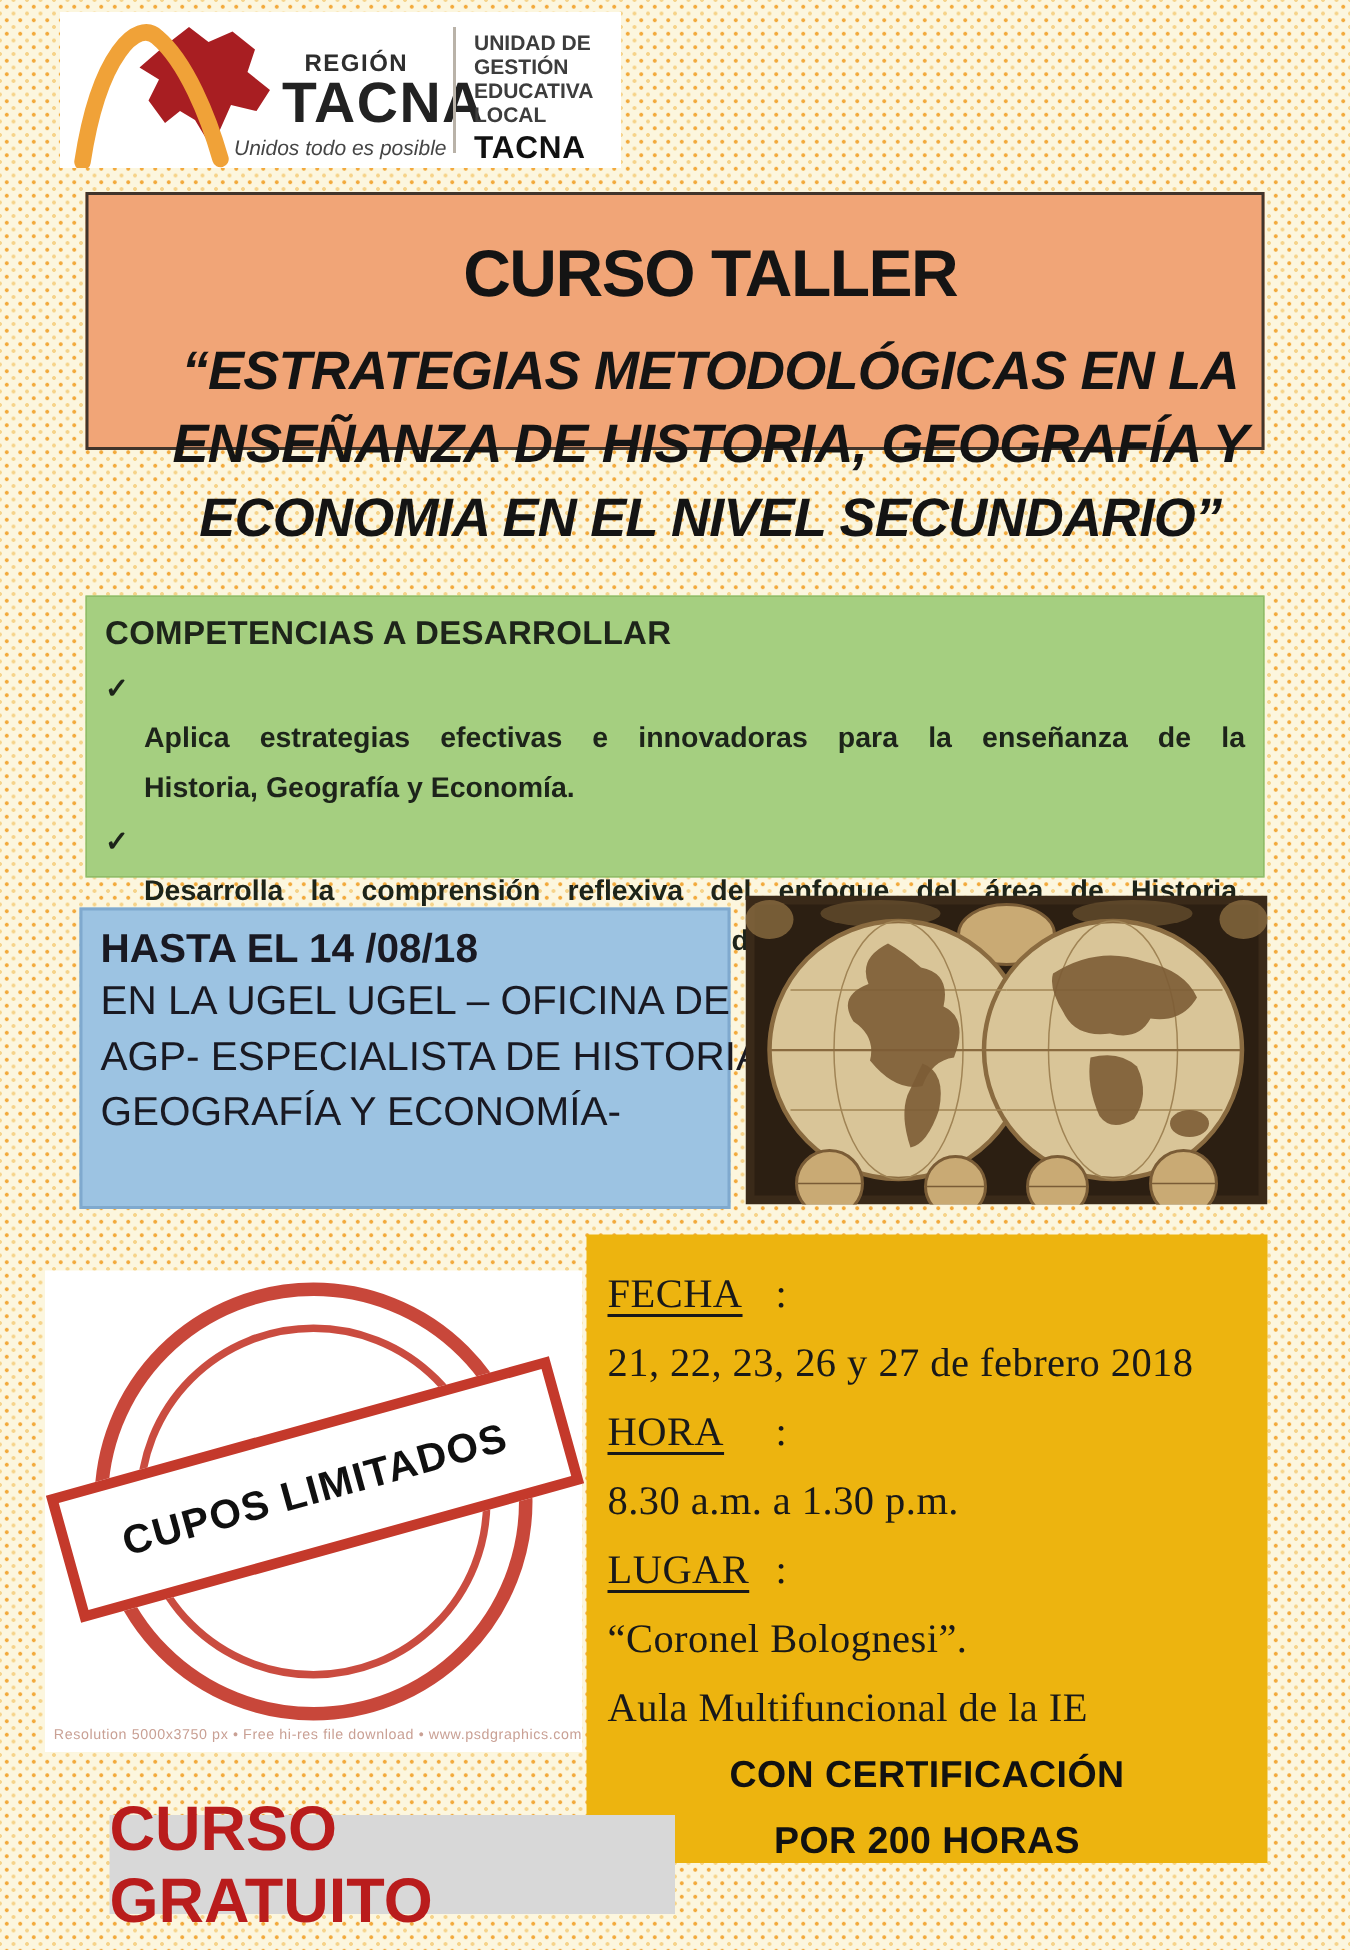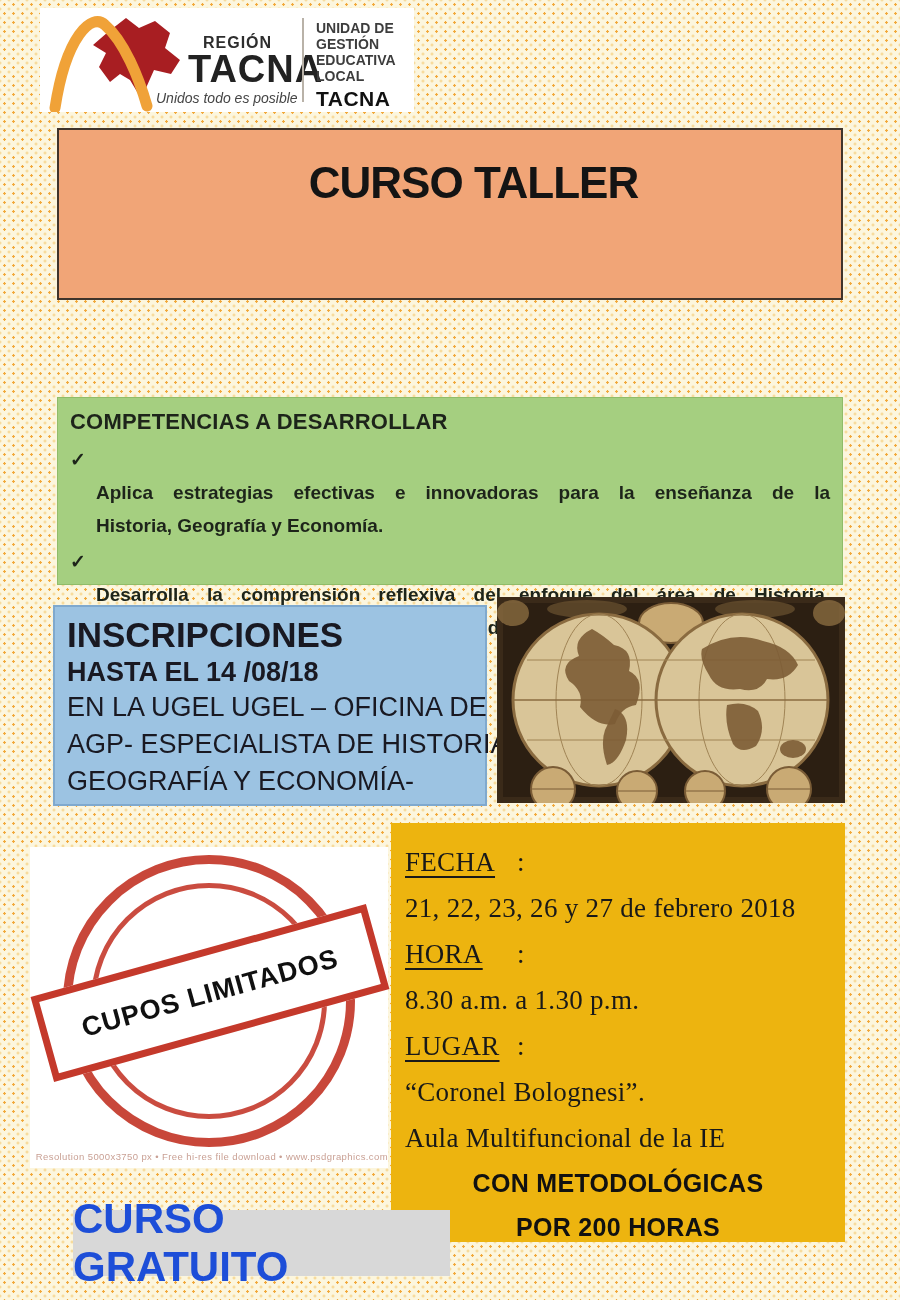--- a/index.html
+++ b/index.html
@@ -58,21 +58,21 @@
     border:9px solid #C4392B;border-radius:50%;opacity:.93;}
   .stamp-ring-inner{position:absolute;left:61px;top:36px;width:226px;height:226px;
     border:5px solid #C4392B;border-radius:50%;opacity:.9;}
   .stamp-banner{position:absolute;left:6px;top:102px;width:334px;height:74px;background:#fff;
     border:7px solid #C4392B;transform:rotate(-15.5deg);display:flex;align-items:center;justify-content:center;
     font-size:27px;font-weight:bold;color:#101010;letter-spacing:1px;white-space:nowrap;}
   .stamp-caption{position:absolute;left:0;bottom:6px;width:100%;text-align:right;
     font-size:9.5px;color:#C9A094;letter-spacing:.4px;}
   
   .free-box{position:absolute;left:73px;top:1210px;width:377px;height:66px;background:#D8D8D8;z-index:5;
-    display:flex;align-items:center;justify-content:center;font-size:42px;font-weight:bold;color:#1d4ed8;}
+    display:flex;align-items:center;justify-content:center;font-size:42px;font-weight:bold;color:#b91c1c;}
 </style>
 </head>
 <body>
 
 <div class="poster">
 
   <div class="logo-card">
     <svg class="logo-art" viewBox="0 0 170 104" xmlns="http://www.w3.org/2000/svg">
       <path d="M66 24 L84 10 L97 20 L113 13 L128 25 L123 40 L138 52 L129 66 L112 62 L104 80 L100 92 L88 72 L78 66 L68 74 L57 59 L64 45 L51 37 Z" fill="#A81E22"></path>
       <path d="M13 100 C 24 28 50 4 63 17 C 82 33 97 70 105 98" fill="none" stroke="#F0A238" stroke-width="11" stroke-linecap="round"></path>
@@ -85,38 +85,42 @@
       <div>UNIDAD DE</div>
       <div>GESTIÓN</div>
       <div>EDUCATIVA</div>
       <div>LOCAL</div>
       <div class="unit-name">TACNA</div>
     </div>
   </div>
 
   <div class="title-box">
     <div class="main-title">CURSO TALLER</div>
+    <div class="subtitle">
+      <div>“ESTRATEGIAS METODOLÓGICAS EN LA</div>
+      <div>ENSEÑANZA DE HISTORIA, GEOGRAFÍA Y</div>
+      <div>ECONOMIA EN EL NIVEL SECUNDARIO”</div>
+    </div>
   </div>
 
   <div class="comp-box">
     <div class="comp-heading">COMPETENCIAS A DESARROLLAR</div>
     <div class="comp-item">
       <span class="check">✓</span><span class="comp-line1" style="display:inline;"></span>
       <span class="comp-line1">Aplica estrategias efectivas e innovadoras para la enseñanza de la</span>
       <span class="comp-line2">Historia,  Geografía y Economía.</span>
     </div>
     <div class="comp-item">
       <span class="check">✓</span><span class="comp-line1" style="display:inline;"></span>
       <span class="comp-line1">Desarrolla la comprensión reflexiva del enfoque del área de Historia,</span>
       <span class="comp-line2">Geografía y Economía para el logro de una  demanda cognitiva alta.</span>
     </div>
   </div>
 
   <div class="insc-box">
-    <div class="insc-title">INSCRIPCIONES</div>
     <div class="insc-deadline">HASTA EL 14 /08/18</div>
     <div class="insc-line">EN LA UGEL UGEL – OFICINA DE</div>
     <div class="insc-line">AGP- ESPECIALISTA DE HISTORIA,</div>
     <div class="insc-line">GEOGRAFÍA Y ECONOMÍA-</div>
   </div>
 
   <svg class="map-figure" viewBox="0 0 348 206" xmlns="http://www.w3.org/2000/svg">
     <rect x="0" y="0" width="348" height="206" fill="#3A2A19"></rect>
     <rect x="6" y="6" width="336" height="194" fill="#2C1F12"></rect>
     <ellipse cx="16" cy="16" rx="16" ry="13" fill="#8A6B40" opacity=".8"></ellipse>
@@ -158,21 +162,21 @@
       <span class="d-label"><u>HORA</u></span>
       <span>:</span>
     </div>
     <div class="d-row">8.30 a.m. a 1.30 p.m.</div>
     <div class="d-row">
       <span class="d-label"><u>LUGAR</u></span>
       <span>:</span>
     </div>
     <div class="d-row">“Coronel Bolognesi”.</div>
     <div class="d-row">Aula Multifuncional de la IE</div>
-    <div class="cert-line">CON METODOLÓGICAS</div>
+    <div class="cert-line">CON CERTIFICACIÓN</div>
     <div class="cert-line">POR 200 HORAS</div>
   </div>
 
   <div class="stamp-area">
     <div class="stamp-ring-outer"></div>
     <div class="stamp-ring-inner"></div>
     <div class="stamp-banner">CUPOS LIMITADOS</div>
     <div class="stamp-caption">Resolution 5000x3750 px   •   Free hi-res file download   •   www.psdgraphics.com</div>
   </div>
 

